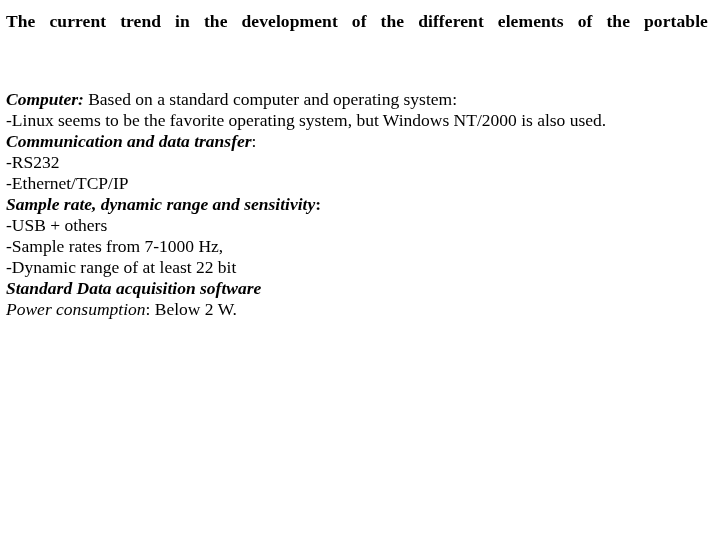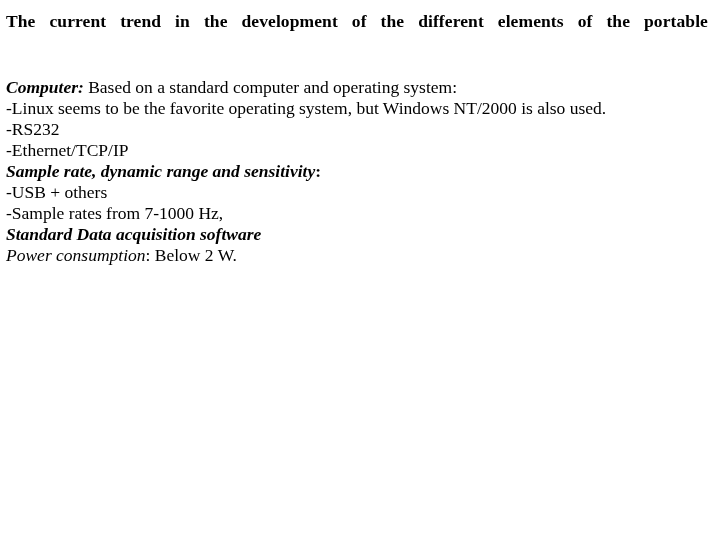--- a/index.html
+++ b/index.html
@@ -51,21 +51,21 @@
   .para {
     font-size: 17.5px;
     line-height: 21px;
     margin: 0;
     padding: 0;
     white-space: pre-wrap;
   }
 
   
   .gap-full { }
-  .gap-head { margin-top: 20px; }
+  .gap-head { margin-top: 32px; }
 
   .b-i {
     font-weight: bold;
     font-style: italic;
   }
   .b-u {
     font-weight: bold;
     font-style: normal;
   }
   .i-only {
@@ -84,30 +84,32 @@
 
   <div class="heading">
     <span class="l1">The current trend in the development of the different elements of the portable</span>
   </div>
 
   <p class="para gap-head"><span class="b-i">Computer:</span><span class="plain"> Based on a standard computer and operating system:</span></p>
 
   <p class="para gap-full">-Linux seems to be the favorite operating system, but Windows NT/2000 is also used.</p>
 
 
+  <p class="para gap-full"><span class="b-i">Communication and data transfer</span><span class="plain">:</span></p>
 
   <p class="para gap-full">-RS232</p>
 
   <p class="para gap-full">-Ethernet/TCP/IP</p>
 
   <p class="para gap-full"><span class="b-i">Sample rate, dynamic range and sensitivity</span><span class="b-u">:</span></p>
 
   <p class="para gap-full">-USB + others</p>
 
   <p class="para gap-full">-Sample rates from 7-1000 Hz,</p>
 
+  <p class="para gap-full">-Dynamic range of at least 22 bit</p>
 
 
   <p class="para gap-full"><span class="b-i">Standard Data acquisition software</span></p>
 
   <p class="para gap-full"><span class="i-only">Power consumption</span><span class="plain">:</span><span class="plain"> Below 2 W.</span></p>
 
 </div>
 
 </body></html>

